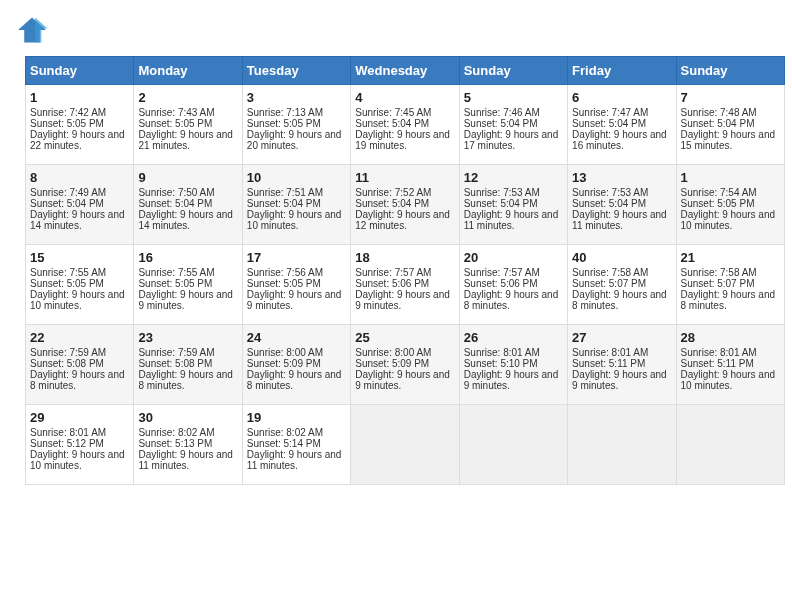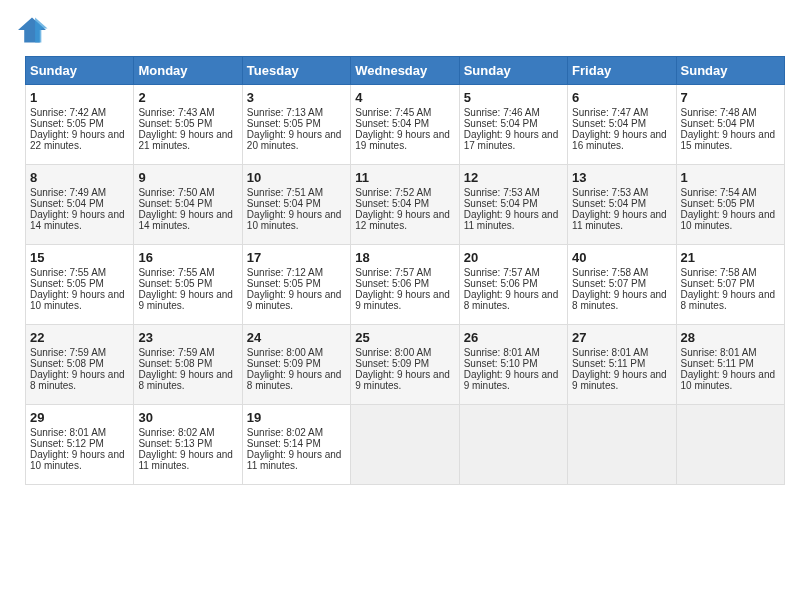--- a/index.html
+++ b/index.html
@@ -132,21 +132,21 @@
         <td><span class="day-num">9</span><span>Sunrise: 7:50 AM</span><br><span>Sunset: 5:04 PM</span><br><span>Daylight: 9 hours and 14 minutes.</span></td>
         <td><span class="day-num">10</span><span>Sunrise: 7:51 AM</span><br><span>Sunset: 5:04 PM</span><br><span>Daylight: 9 hours and 10 minutes.</span></td>
         <td><span class="day-num">11</span><span>Sunrise: 7:52 AM</span><br><span>Sunset: 5:04 PM</span><br><span>Daylight: 9 hours and 12 minutes.</span></td>
         <td><span class="day-num">12</span><span>Sunrise: 7:53 AM</span><br><span>Sunset: 5:04 PM</span><br><span>Daylight: 9 hours and 11 minutes.</span></td>
         <td><span class="day-num">13</span><span>Sunrise: 7:53 AM</span><br><span>Sunset: 5:04 PM</span><br><span>Daylight: 9 hours and 11 minutes.</span></td>
         <td><span class="day-num">1</span><span>Sunrise: 7:54 AM</span><br><span>Sunset: 5:05 PM</span><br><span>Daylight: 9 hours and 10 minutes.</span></td>
       </tr>
       <tr>
         <td><span class="day-num">15</span><span>Sunrise: 7:55 AM</span><br><span>Sunset: 5:05 PM</span><br><span>Daylight: 9 hours and 10 minutes.</span></td>
         <td><span class="day-num">16</span><span>Sunrise: 7:55 AM</span><br><span>Sunset: 5:05 PM</span><br><span>Daylight: 9 hours and 9 minutes.</span></td>
-        <td><span class="day-num">17</span><span>Sunrise: 7:12 AM</span><br><span>Sunset: 5:05 PM</span><br><span>Daylight: 9 hours and 9 minutes.</span></td>
+        <td><span class="day-num">17</span><span>Sunrise: 7:56 AM</span><br><span>Sunset: 5:05 PM</span><br><span>Daylight: 9 hours and 9 minutes.</span></td>
         <td><span class="day-num">18</span><span>Sunrise: 7:57 AM</span><br><span>Sunset: 5:06 PM</span><br><span>Daylight: 9 hours and 9 minutes.</span></td>
         <td><span class="day-num">20</span><span>Sunrise: 7:57 AM</span><br><span>Sunset: 5:06 PM</span><br><span>Daylight: 9 hours and 8 minutes.</span></td>
         <td><span class="day-num">40</span><span>Sunrise: 7:58 AM</span><br><span>Sunset: 5:07 PM</span><br><span>Daylight: 9 hours and 8 minutes.</span></td>
         <td><span class="day-num">21</span><span>Sunrise: 7:58 AM</span><br><span>Sunset: 5:07 PM</span><br><span>Daylight: 9 hours and 8 minutes.</span></td>
       </tr>
       <tr>
         <td><span class="day-num">22</span><span>Sunrise: 7:59 AM</span><br><span>Sunset: 5:08 PM</span><br><span>Daylight: 9 hours and 8 minutes.</span></td>
         <td><span class="day-num">23</span><span>Sunrise: 7:59 AM</span><br><span>Sunset: 5:08 PM</span><br><span>Daylight: 9 hours and 8 minutes.</span></td>
         <td><span class="day-num">24</span><span>Sunrise: 8:00 AM</span><br><span>Sunset: 5:09 PM</span><br><span>Daylight: 9 hours and 8 minutes.</span></td>
         <td><span class="day-num">25</span><span>Sunrise: 8:00 AM</span><br><span>Sunset: 5:09 PM</span><br><span>Daylight: 9 hours and 9 minutes.</span></td>

